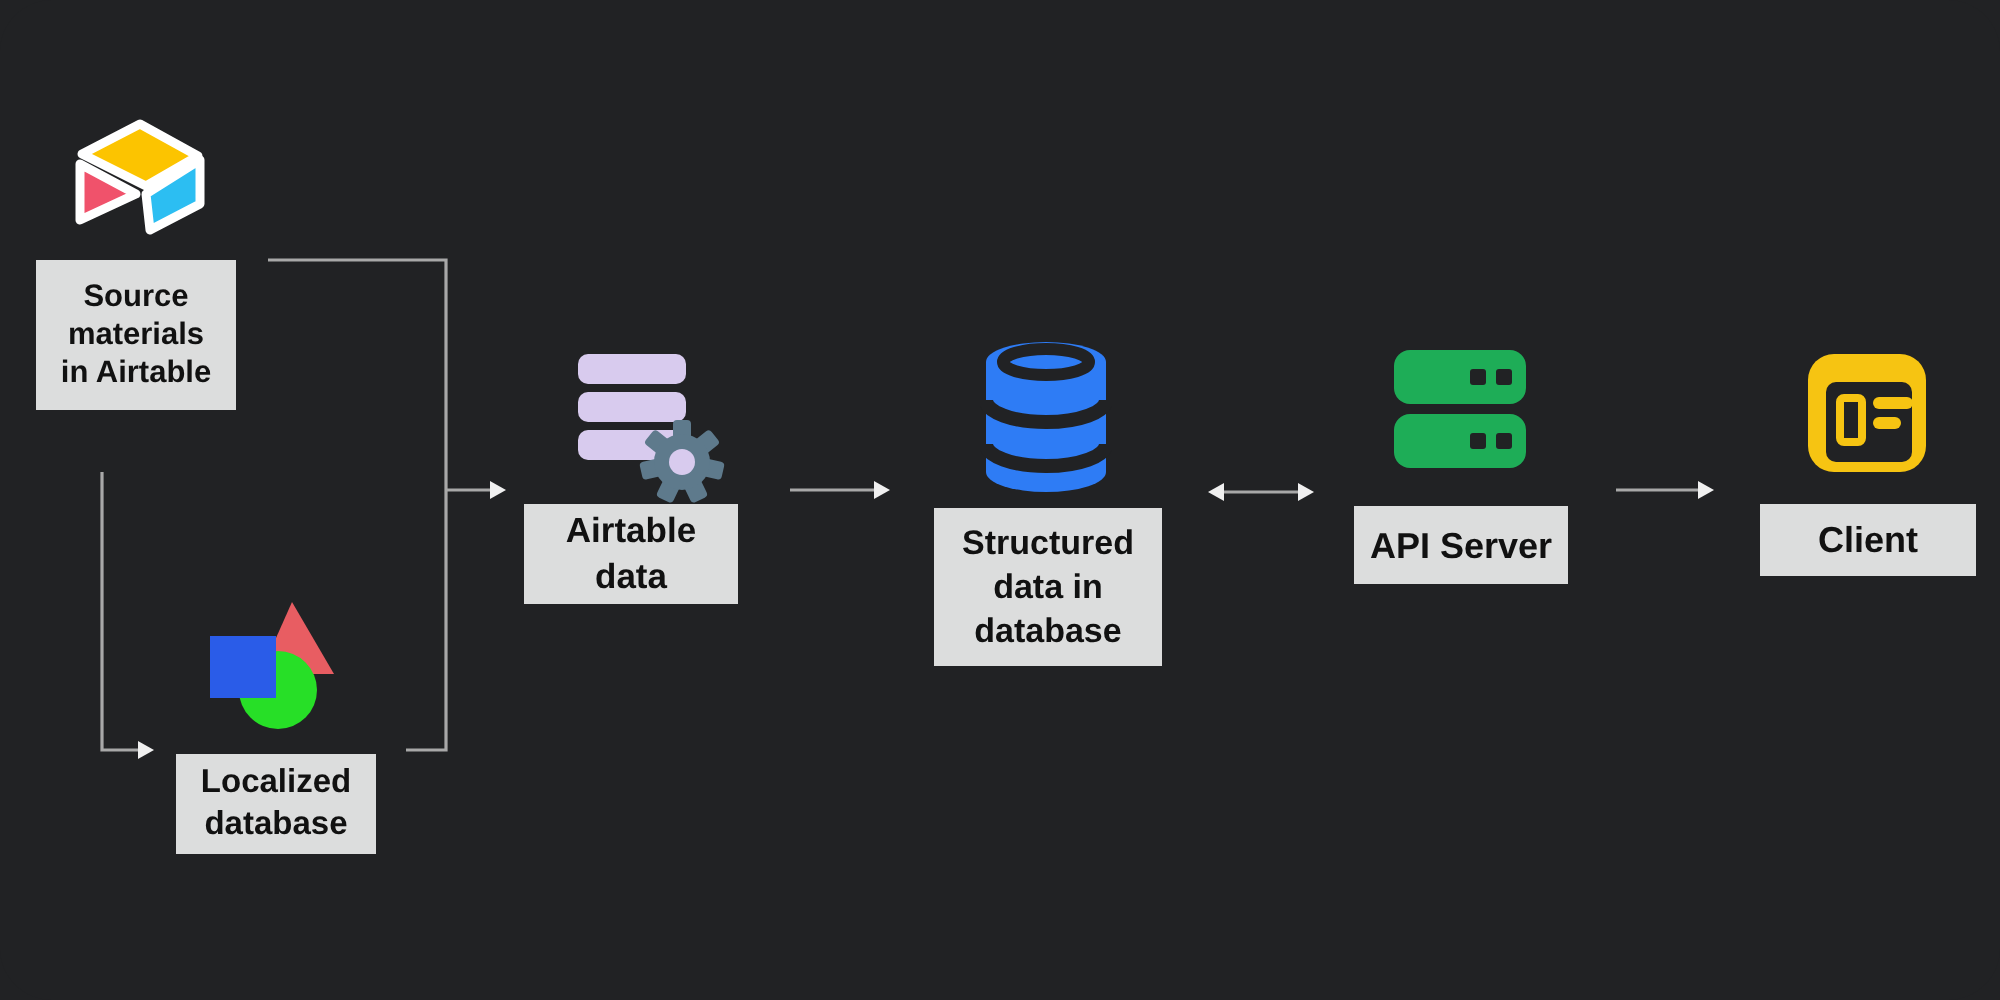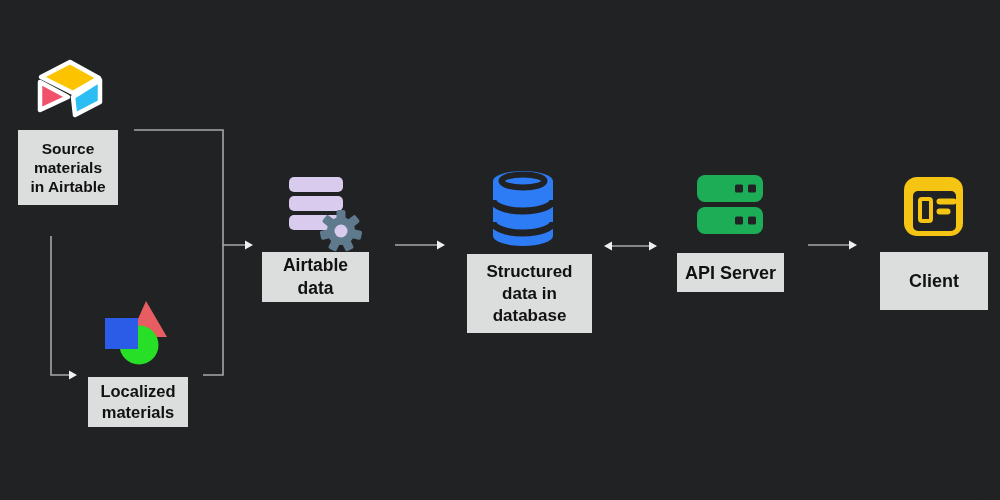--- a/index.html
+++ b/index.html
@@ -62,21 +62,21 @@
 in Airtable</div>
   </div>
 
   <div class="abs" style="left:0;top:0;">
     <svg class="abs" style="left:100px;top:294px;" width="72" height="72" viewBox="0 0 72 72">
       <polygon points="46,7 67,43 30,43" style="fill:var(--shape-red);"></polygon>
       <circle cx="39" cy="51" r="19.5" style="fill:var(--shape-green);"></circle>
       <rect x="5" y="24" width="33" height="31" style="fill:var(--shape-blue);"></rect>
     </svg>
     <div class="label" style="left:88px;top:377px;width:100px;height:50px;font-size:16.5px;line-height:21px;">Localized
-materials</div>
+database</div>
   </div>
 
   <div class="abs" style="left:0;top:0;">
     <svg class="abs" style="left:287px;top:175px;" width="78" height="78" viewBox="0 0 78 78">
       <rect x="2" y="2" width="54" height="15" rx="5" style="fill:var(--lavender);"></rect>
       <rect x="2" y="21" width="54" height="15" rx="5" style="fill:var(--lavender);"></rect>
       <rect x="2" y="40" width="54" height="15" rx="5" style="fill:var(--lavender);"></rect>
       <g>
         <rect x="49.5" y="35" width="9" height="12" rx="2" style="fill:var(--gear-slate);"></rect>
         <rect x="49.5" y="35" width="9" height="12" rx="2" style="fill:var(--gear-slate);" transform="rotate(51.4 54 56)"></rect>
@@ -93,21 +93,21 @@
 data</div>
   </div>
 
   <div class="abs" style="left:0;top:0;">
     <svg class="abs" style="left:490px;top:168px;" width="66" height="82" viewBox="0 0 66 82">
       <path d="M3,13 a30,10 0 0 1 60,0 v55 a30,10 0 0 1 -60,0 z" style="fill:var(--db-blue);"></path>
       <ellipse cx="33" cy="13" rx="21.5" ry="6.5" fill="none" style="stroke:var(--bg);" stroke-width="6"></ellipse>
       <path d="M3,32 a30,11 0 0 0 60,0" fill="none" style="stroke:var(--bg);" stroke-width="7"></path>
       <path d="M3,54 a30,11 0 0 0 60,0" fill="none" style="stroke:var(--bg);" stroke-width="7"></path>
     </svg>
-    <div class="label" style="left:467px;top:254px;width:125px;height:79px;font-size:17px;line-height:22px;">Structured
+    <div class="label" style="left:467px;top:254px;width:114px;height:79px;font-size:17px;line-height:22px;">Structured
 data in
 database</div>
   </div>
 
   <div class="abs" style="left:0;top:0;">
     <svg class="abs" style="left:696px;top:174px;" width="68" height="62" viewBox="0 0 68 62">
       <rect x="1" y="1" width="66" height="27" rx="8" style="fill:var(--server-green);"></rect>
       <rect x="1" y="33" width="66" height="27" rx="8" style="fill:var(--server-green);"></rect>
       <rect x="39" y="10.5" width="8" height="8" rx="1.5" style="fill:var(--bg);"></rect>
       <rect x="52" y="10.5" width="8" height="8" rx="1.5" style="fill:var(--bg);"></rect>
@@ -118,16 +118,16 @@
   </div>
 
   <div class="abs" style="left:0;top:0;">
     <svg class="abs" style="left:903px;top:176px;" width="62" height="62" viewBox="0 0 62 62">
       <rect x="1" y="1" width="59" height="59" rx="13" style="fill:var(--client-yellow);"></rect>
       <rect x="10" y="15" width="43" height="40" rx="5" style="fill:var(--bg);"></rect>
       <rect x="17" y="23" width="11" height="22" rx="2" fill="none" style="stroke:var(--client-yellow);" stroke-width="4"></rect>
       <rect x="33.5" y="22.5" width="20" height="6" rx="3" style="fill:var(--client-yellow);"></rect>
       <rect x="33.5" y="32.5" width="14" height="6" rx="3" style="fill:var(--client-yellow);"></rect>
     </svg>
-    <div class="label" style="left:880px;top:252px;width:108px;height:58px;font-size:18px;line-height:22px;">Client</div>
+    <div class="label" style="left:880px;top:252px;width:108px;height:36px;font-size:18px;line-height:22px;">Client</div>
   </div>
 
 </div>
 
 </body></html>

